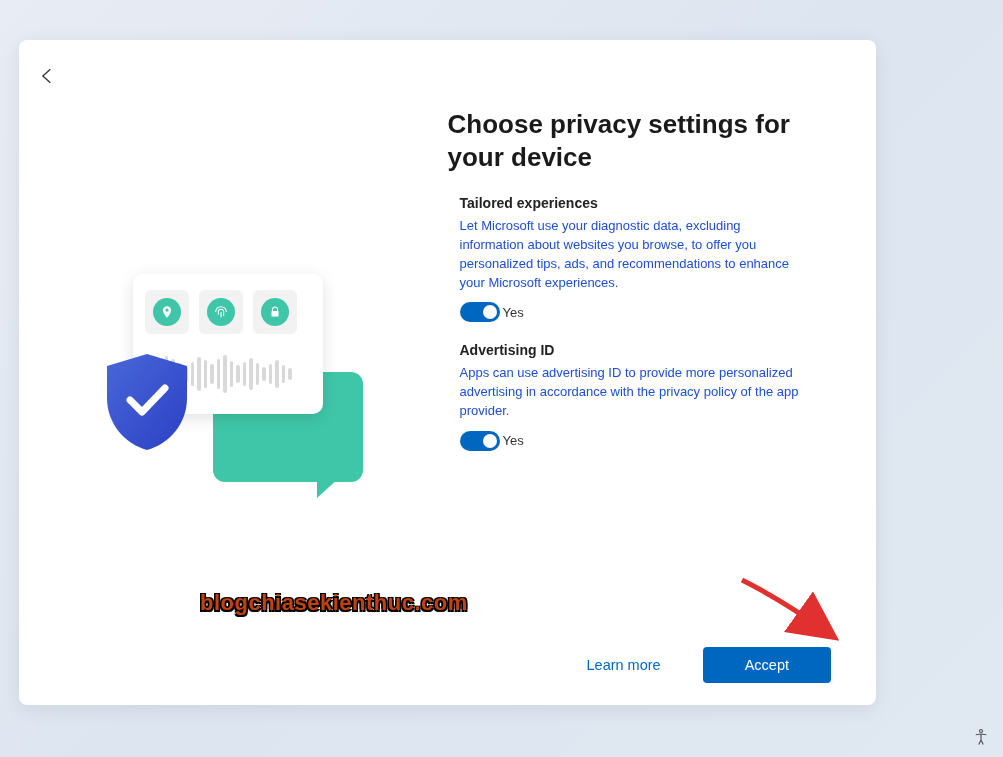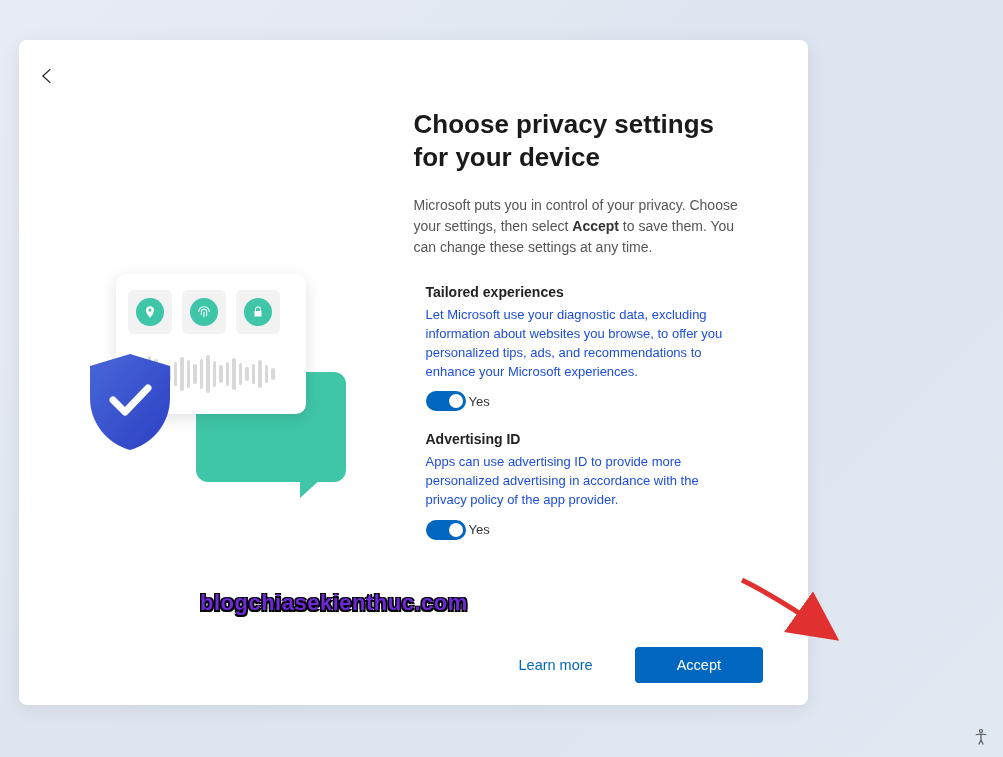--- a/index.html
+++ b/index.html
@@ -5,21 +5,21 @@
   * { box-sizing: border-box; margin: 0; padding: 0; font-family: "Segoe UI", -apple-system, sans-serif; }
   body {
     width: 1003px; height: 757px;
     background: linear-gradient(135deg, #e8ecf4 0%, #dde5f0 50%, #e0e8f2 100%);
     position: relative;
     overflow: hidden;
   }
   .window {
     position: absolute;
     left: 19px; top: 40px;
-    width: 789px; height: 665px;
+    width: 857px; height: 665px;
     background: #fff;
     border-radius: 8px;
     box-shadow: 0 4px 20px rgba(0,0,0,0.08);
     display: flex;
     flex-direction: column;
   }
   .back-btn {
     position: absolute;
     left: 18px; top: 26px;
     width: 20px; height: 20px;
@@ -145,21 +145,21 @@
     align-items: center;
     justify-content: center;
     cursor: pointer;
     color: #555;
   }
   .watermark {
     position: absolute;
     left: 200px; top: 590px;
     font-size: 22px;
     font-weight: 700;
-    color: #6d28d9;
+    color: #c2410c;
     text-shadow: -1.5px -1.5px 0 #000, 1.5px -1.5px 0 #000, -1.5px 1.5px 0 #000, 1.5px 1.5px 0 #000;
     letter-spacing: 0.5px;
   }
   .arrow-annotation {
     position: absolute;
     left: 732px; top: 570px;
     pointer-events: none;
   }
   
   .illus-chat {
@@ -297,23 +297,20 @@
             </linearGradient>
           </defs>
           <path d="M44 2 L84 14 V46 C84 72 66 92 44 98 C22 92 4 72 4 46 V14 Z" fill="url(#sg)"></path>
           <path d="M27 48 L39 60 L62 36" stroke="#fff" stroke-width="7" fill="none" stroke-linecap="round" stroke-linejoin="round"></path>
         </svg>
       </div>
     </div>
 
     <div class="right-pane">
       <h1 class="title">Choose privacy settings for your device</h1>
-      <p class="subtitle">
-        <span>Microsoft puts you in control of your privacy. Choose your settings, then select </span><b>Accept</b><span> to save them. You can change these settings at any time.</span>
-      </p>
 
       <div class="scroll-area">
 
         <div class="setting-block">
           <div class="setting-title">Tailored experiences</div>
           <div class="setting-desc">Let Microsoft use your diagnostic data, excluding information about websites you browse, to offer you personalized tips, ads, and recommendations to enhance your Microsoft experiences.</div>
           <div class="toggle-row">
             <div class="toggle"></div>
             <span class="toggle-label">Yes</span>
           </div>

